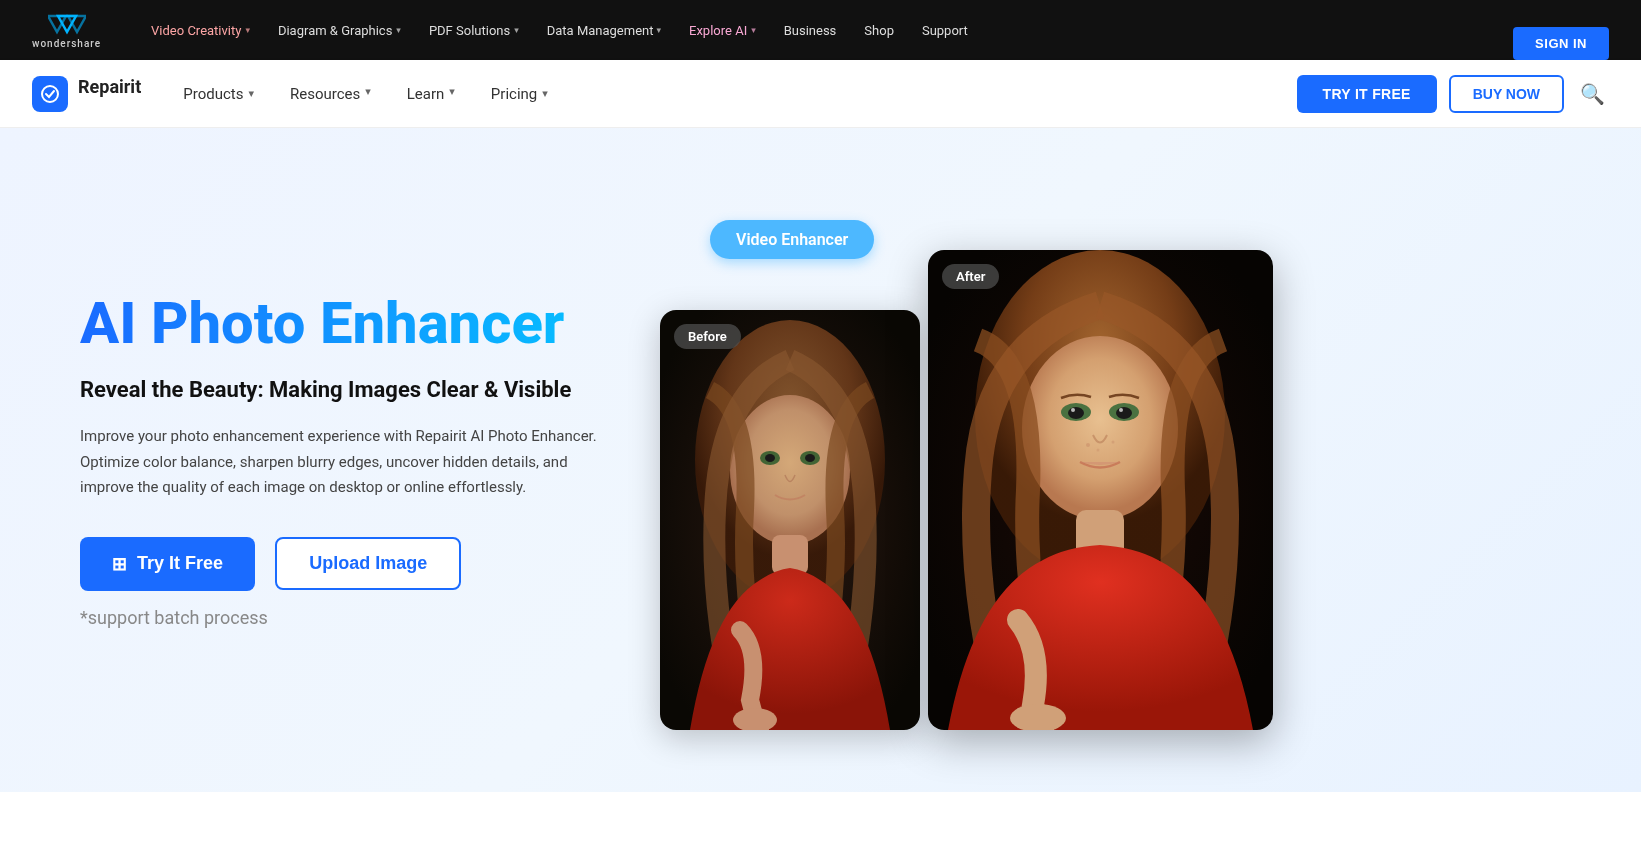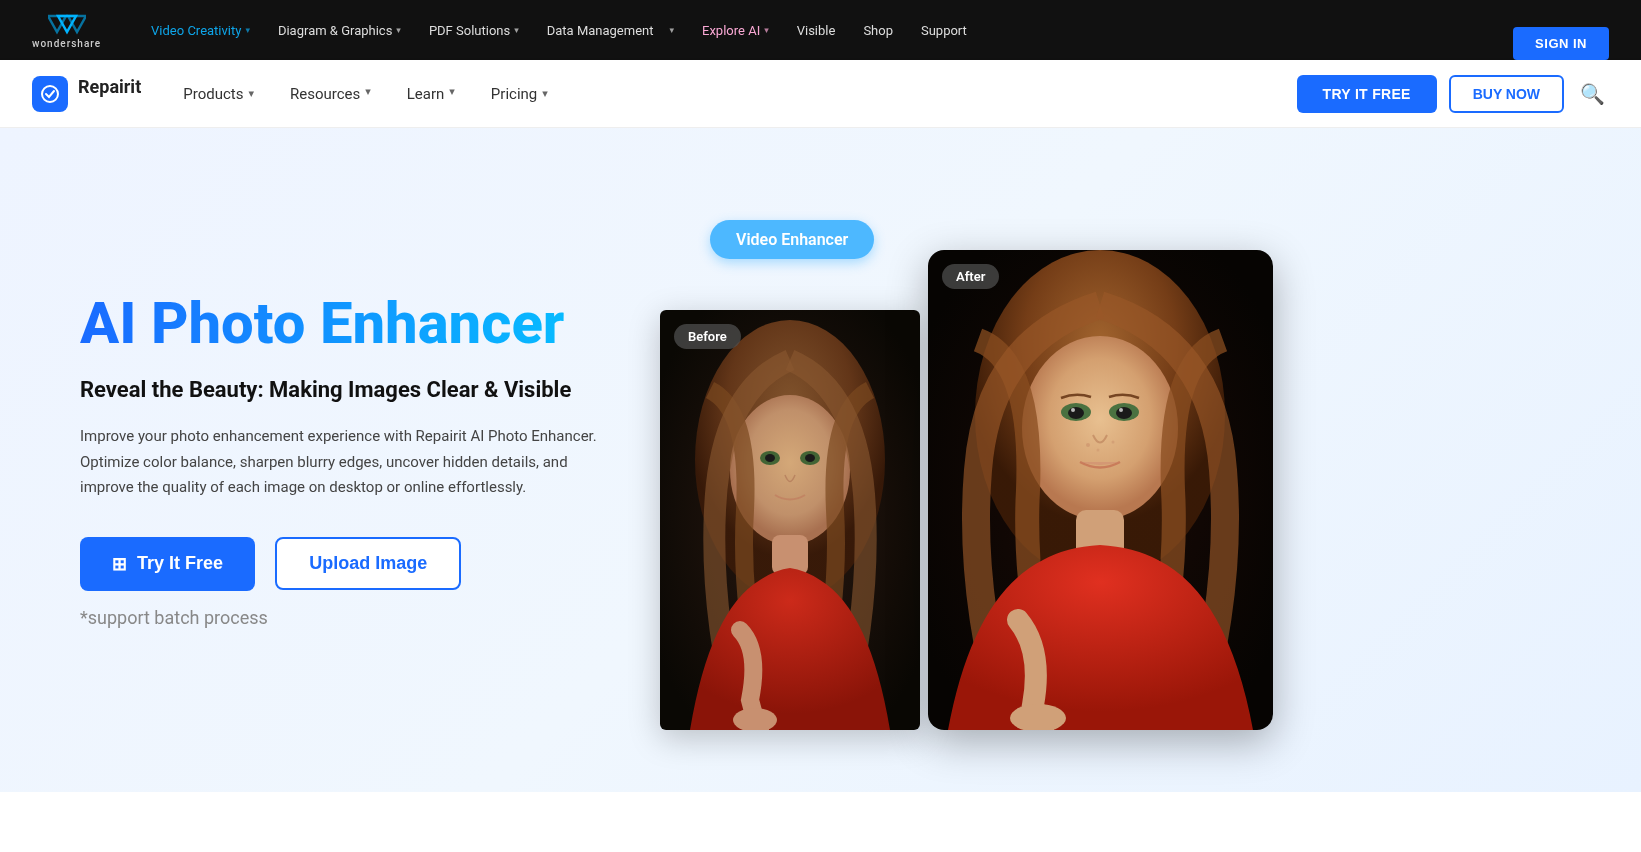--- a/index.html
+++ b/index.html
@@ -11,42 +11,42 @@
 <nav style="background:#111;color:#fff;display:flex;align-items:center;padding:0 32px;height:60px;gap:0;">
   <div style="display:flex;flex-direction:column;align-items:center;margin-right:36px;cursor:pointer;gap:2px;">
     <svg width="38" height="24" viewBox="0 0 38 24">
       <polygon points="10,4 19,20 28,4" fill="none" stroke="#00b4ff" stroke-width="2.5"></polygon>
       <polygon points="0,4 9,20 18,4" fill="none" stroke="#00b4ff" stroke-width="2.5" opacity="0.6"></polygon>
       <polygon points="20,4 29,20 38,4" fill="none" stroke="#00b4ff" stroke-width="2.5" opacity="0.6"></polygon>
     </svg>
     <span style="font-size:10px;color:#ccc;letter-spacing:1px;text-transform:lowercase;font-weight:500;">wondershare</span>
   </div>
   <div style="display:flex;align-items:center;flex:1;gap:0;">
-    <div style="display:flex;align-items:center;gap:4px;padding:8px 14px;font-size:13px;color:#0ea5e9;cursor:pointer;white-space:nowrap;">
+    <div style="display:flex;align-items:center;gap:4px;padding:8px 14px;font-size:13px;color:#fca5a5;cursor:pointer;white-space:nowrap;">
       <span>Video Creativity</span>
       <span style="font-size:9px;opacity:0.7;">▾</span>
     </div>
     <div style="display:flex;align-items:center;gap:4px;padding:8px 14px;font-size:13px;color:#ddd;cursor:pointer;white-space:nowrap;">
       <span>Diagram &amp; Graphics</span>
       <span style="font-size:9px;opacity:0.7;">▾</span>
     </div>
     <div style="display:flex;align-items:center;gap:4px;padding:8px 14px;font-size:13px;color:#ddd;cursor:pointer;white-space:nowrap;">
       <span>PDF Solutions</span>
       <span style="font-size:9px;opacity:0.7;">▾</span>
     </div>
-    <div style="display:flex;align-items:center;gap:16px;padding:8px 14px;font-size:13px;color:#ddd;cursor:pointer;white-space:nowrap;">
+    <div style="display:flex;align-items:center;gap:3px;padding:8px 14px;font-size:13px;color:#ddd;cursor:pointer;white-space:nowrap;">
       <span>Data Management</span>
       <span style="font-size:9px;opacity:0.7;">▾</span>
     </div>
     <div style="display:flex;align-items:center;gap:4px;padding:8px 14px;font-size:13px;color:#f9a8d4;cursor:pointer;white-space:nowrap;">
       <span>Explore AI</span>
       <span style="font-size:9px;opacity:0.7;">▾</span>
     </div>
     <div style="padding:8px 14px;font-size:13px;color:#ddd;cursor:pointer;white-space:nowrap;">
-      <span>Visible</span>
+      <span>Business</span>
     </div>
     <div style="padding:8px 14px;font-size:13px;color:#ddd;cursor:pointer;white-space:nowrap;">
       <span>Shop</span>
     </div>
     <div style="padding:8px 14px;font-size:13px;color:#ddd;cursor:pointer;white-space:nowrap;">
       <span>Support</span>
     </div>
   </div>
   <button style="background:#1a6bff;color:#fff;border:none;padding:9px 22px;font-size:13px;font-weight:700;border-radius:4px;cursor:pointer;letter-spacing:0.5px;margin-left:auto;margin-top:26px;">SIGN IN</button>
 </nav>
@@ -101,21 +101,21 @@
       <button style="background:#fff;color:#1a6bff;border:2px solid #1a6bff;padding:14px 32px;font-size:18px;font-weight:600;border-radius:8px;cursor:pointer;">Upload Image</button>
     </div>
     <p style="font-size:18px;color:#888;">*support batch process</p>
   </div>
 
   <div style="flex:1;display:flex;flex-direction:column;align-items:flex-start;justify-content:center;position:relative;height:500px;">
     <div style="position:absolute;top:10px;left:50px;background:#4db8ff;color:#fff;padding:10px 26px;border-radius:30px;font-size:16px;font-weight:600;z-index:10;box-shadow:0 4px 12px rgba(77,184,255,0.45);">Video Enhancer</div>
 
     <div style="display:flex;align-items:flex-end;gap:8px;margin-top:60px;position:relative;">
 
-      <div style="width:260px;height:420px;border-radius:6px;overflow:hidden;position:relative;box-shadow:0 8px 32px rgba(0,0,0,0.22);">
+      <div style="width:260px;height:420px;border-radius:16px;overflow:hidden;position:relative;box-shadow:0 8px 32px rgba(0,0,0,0.22);">
         <div style="position:absolute;top:14px;left:14px;background:rgba(80,80,80,0.72);color:#fff;padding:5px 14px;border-radius:20px;font-size:13px;font-weight:600;z-index:5;">Before</div>
         
         <svg width="260" height="420" viewBox="0 0 260 420" xmlns="http://www.w3.org/2000/svg">
           <defs>
             <radialGradient id="bg1" cx="50%" cy="50%" r="60%">
               <stop offset="0%" stop-color="#2a1810"></stop>
               <stop offset="100%" stop-color="#0a0804"></stop>
             </radialGradient>
             <radialGradient id="hair1" cx="50%" cy="30%" r="55%">
               <stop offset="0%" stop-color="#8b5a30"></stop>

